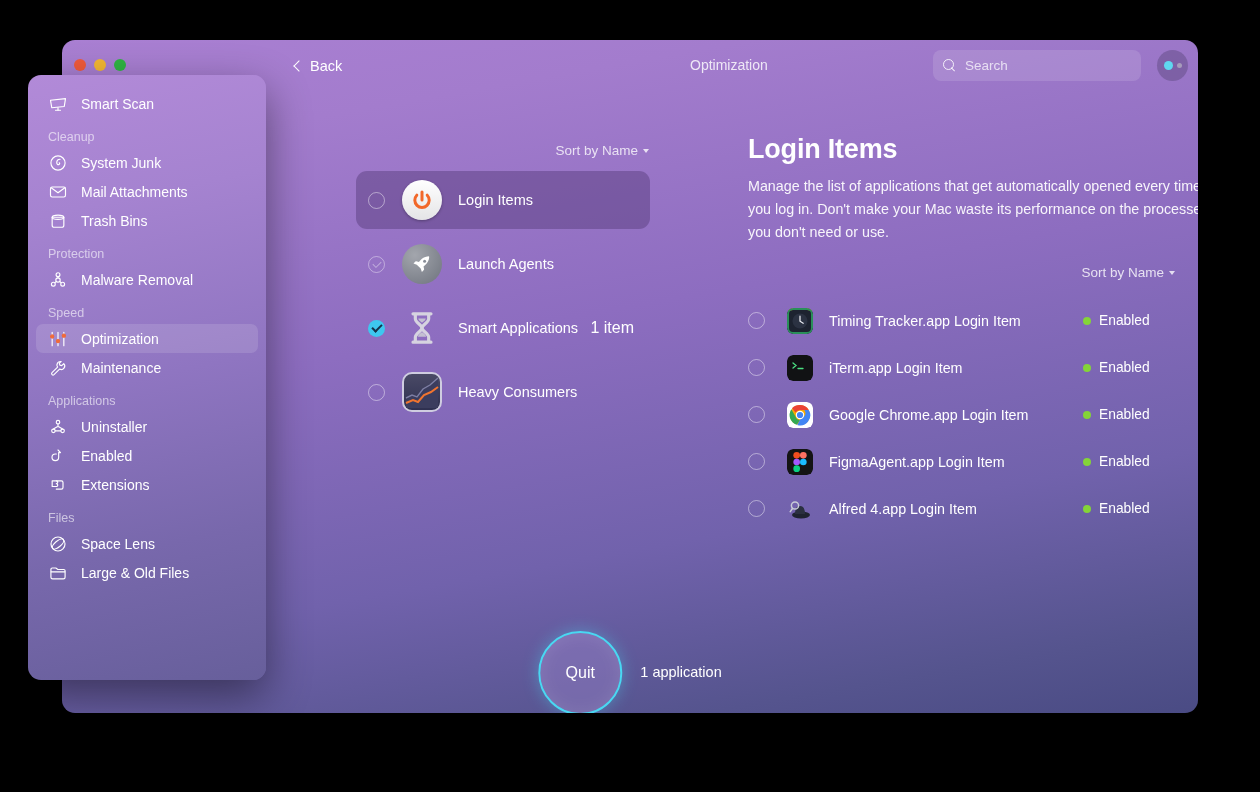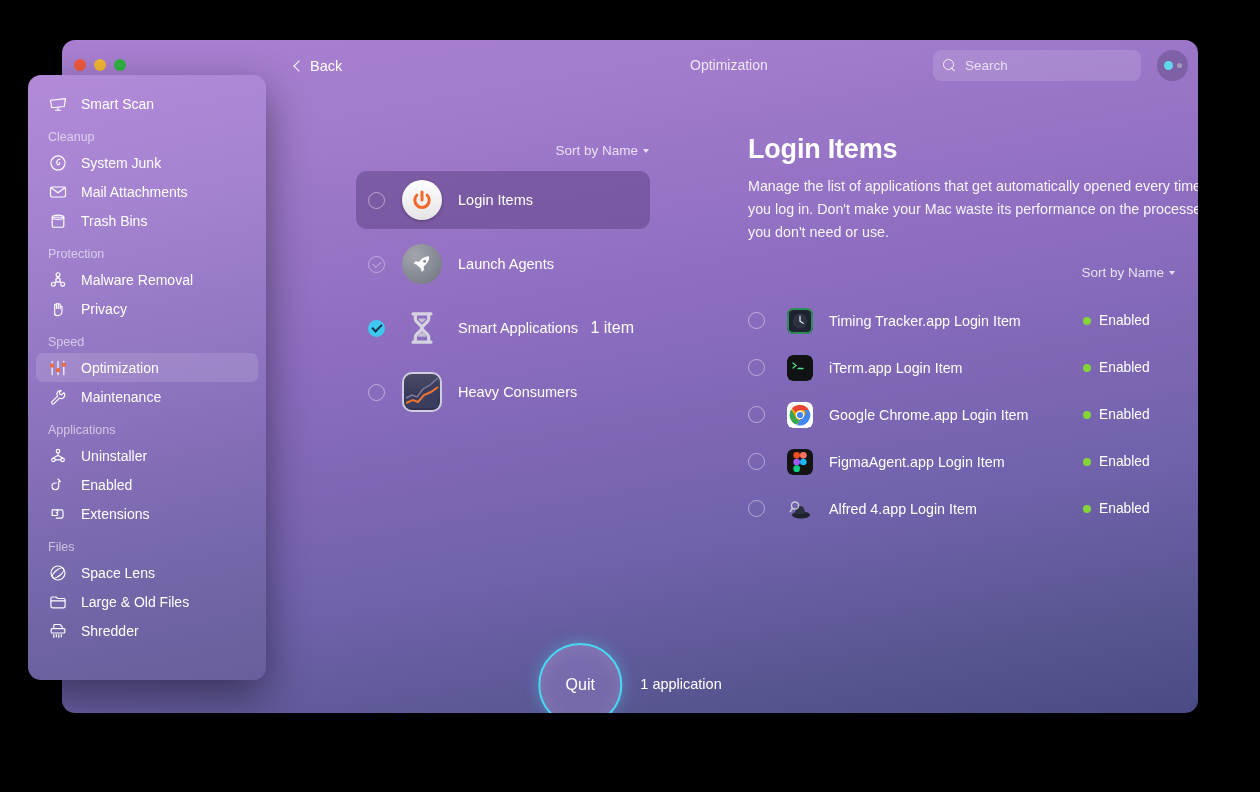--- a/index.html
+++ b/index.html
@@ -179,21 +179,21 @@
   .item-row .nm { color: #ffffff; font-size: 14.3px; flex: 1 1 auto; }
   .item-row .st {
     color: #ffffff; font-size: 13.8px;
     display: flex; align-items: center; gap: 8px;
     min-width: 92px;
   }
   .st-dot { width: 8px; height: 8px; border-radius: 50%; background: #84d438; display: inline-block; }
 
   
   #footer {
-    position: absolute; left: 0; bottom: 4px; width: 100%; height: 120px;
+    position: absolute; left: 0; bottom: 16px; width: 100%; height: 120px;
   }
   #quit-wrap {
     position: absolute; left: 50%; transform: translateX(-50%);
     bottom: -18px;
     display: flex; align-items: center;
   }
   #quit-button {
     width: 84px; height: 84px; border-radius: 50%;
     border: 2.5px solid #49d8f2;
     background: rgba(160,135,205,0.40);
@@ -491,28 +491,20 @@
           <svg width="20" height="20" viewBox="0 0 24 24" fill="none" stroke="#ffffff" stroke-width="1.4" stroke-linecap="round" stroke-linejoin="round">
             <circle cx="12" cy="12" r="2.6"></circle>
             <circle cx="12" cy="5.6" r="2.3"></circle>
             <circle cx="6.4" cy="17" r="2.3"></circle>
             <circle cx="17.6" cy="17" r="2.3"></circle>
             <path d="M12 8.2v1.3M10 13.8l-1.6 1.4M14 13.8l1.6 1.4"></path>
           </svg>
         </span>
         <span class="sb-lbl">Malware Removal</span>
       </div>
-      <div class="sb-item">
-        <span class="sb-ico">
-          <svg width="20" height="20" viewBox="0 0 24 24" fill="none" stroke="#ffffff" stroke-width="1.4" stroke-linecap="round" stroke-linejoin="round">
-            <path d="M8 19v-6.5M8 12.5V7.2a1.1 1.1 0 0 1 2.2 0v4.1M10.2 11.3V6.2a1.1 1.1 0 0 1 2.2 0v5M12.4 11.3V7a1.1 1.1 0 0 1 2.2 0v4.6M14.6 11.6v-2a1.1 1.1 0 0 1 2.2 0v5.2c0 3-2.2 5.2-4.8 5.2H11c-1.8 0-3-1.3-3-2.9"></path>
-          </svg>
-        </span>
-        <span class="sb-lbl">Privacy</span>
-      </div>
       <div class="sb-group-label">Speed</div>
       <div class="sb-item active">
         <span class="sb-ico">
           <svg width="20" height="20" viewBox="0 0 24 24" fill="none" stroke="#ffffff" stroke-width="1.4" stroke-linecap="round">
             <path d="M5 4v16M12 4v16M19 4v16"></path>
             <circle cx="5" cy="9" r="1.9" fill="#f06a3a" stroke="#f06a3a"></circle>
             <circle cx="12" cy="14.5" r="1.9" fill="#f06a3a" stroke="#f06a3a"></circle>
             <circle cx="19" cy="8" r="1.9" fill="#f06a3a" stroke="#f06a3a"></circle>
           </svg>
         </span>
@@ -567,25 +559,15 @@
       </div>
       <div class="sb-item">
         <span class="sb-ico">
           <svg width="20" height="20" viewBox="0 0 24 24" fill="none" stroke="#ffffff" stroke-width="1.4" stroke-linecap="round" stroke-linejoin="round">
             <path d="M3.5 8.2V17a2 2 0 0 0 2 2h13a2 2 0 0 0 2-2V9.4a1.6 1.6 0 0 0-1.6-1.6h-7L9.4 6H5.1a1.6 1.6 0 0 0-1.6 1.6Z"></path>
             <path d="M3.8 10.6h16.4"></path>
           </svg>
         </span>
         <span class="sb-lbl">Large &amp; Old Files</span>
       </div>
-      <div class="sb-item">
-        <span class="sb-ico">
-          <svg width="20" height="20" viewBox="0 0 24 24" fill="none" stroke="#ffffff" stroke-width="1.4" stroke-linecap="round" stroke-linejoin="round">
-            <path d="M7 9V5.2a1 1 0 0 1 1-1h6.4L17 6.8V9"></path>
-            <rect x="3.8" y="9.2" width="16.4" height="5.2" rx="1.2"></rect>
-            <path d="M7 16.4v3.4M10 16.4v2.6M13 16.4v3.4M16 16.4v2.6"></path>
-          </svg>
-        </span>
-        <span class="sb-lbl">Shredder</span>
-      </div>
     </div>
 
 </div>
 
 </body></html>

